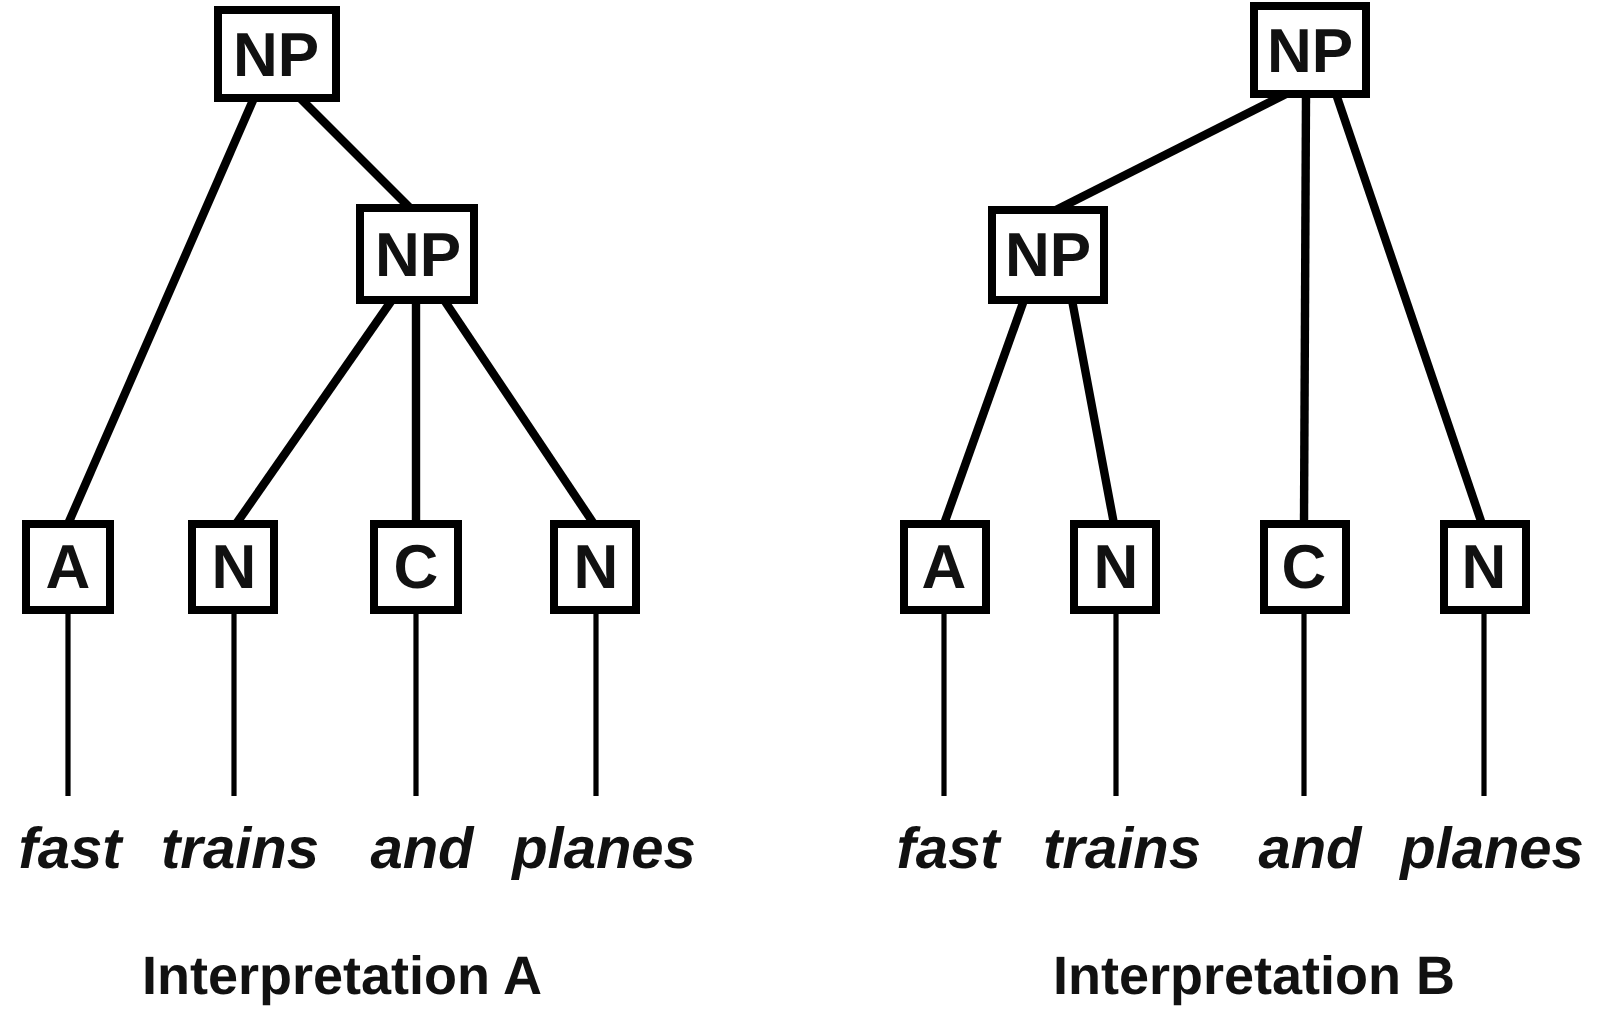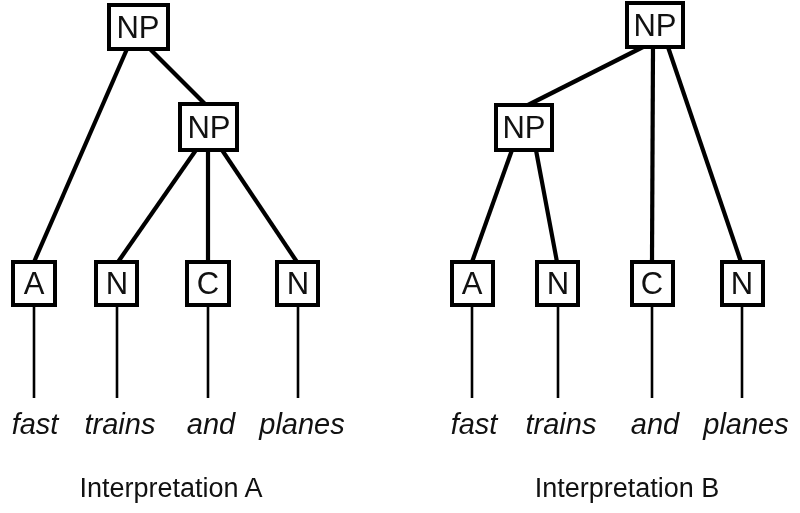--- a/index.html
+++ b/index.html
@@ -7,20 +7,21 @@
     padding: 0;
     background: #ffffff;
   }
   #page {
     position: relative;
     width: 800px;
     height: 513px;
     background: #ffffff;
     overflow: hidden;
     font-family: "Liberation Sans", sans-serif;
+    font-weight: bold;
   }
   svg.tree-canvas {
     position: absolute;
     left: 0;
     top: 0;
     width: 800px;
     height: 513px;
   }
   .node-box {
     fill: #ffffff;

